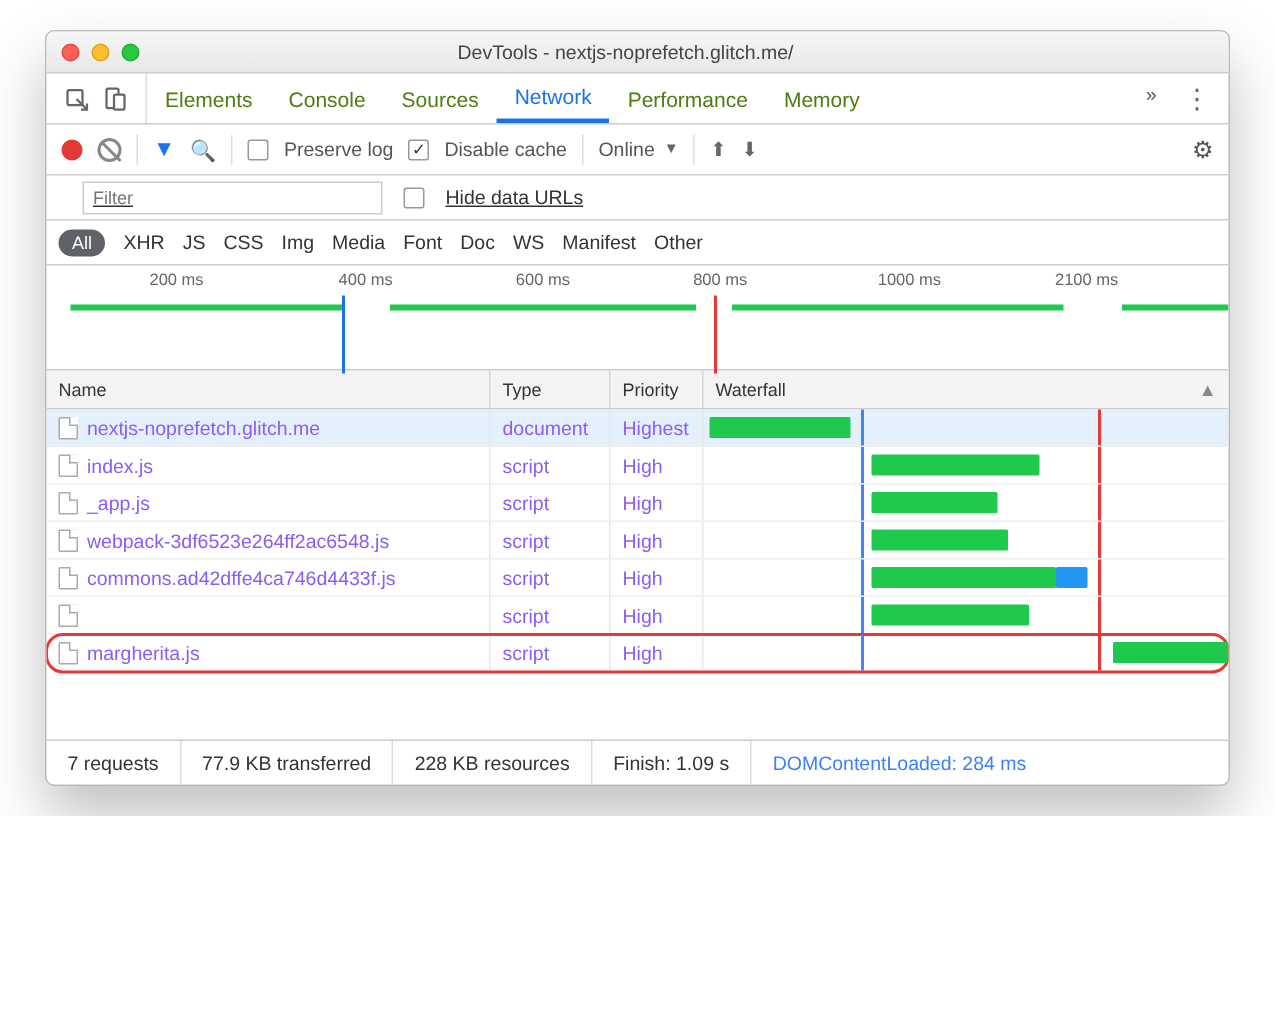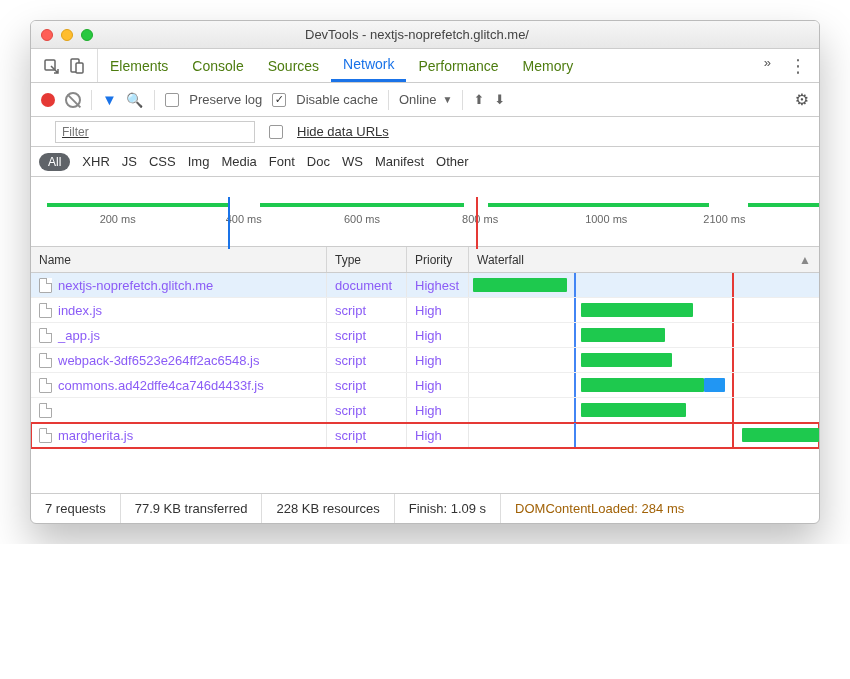--- a/index.html
+++ b/index.html
@@ -62,55 +62,55 @@
   .filterbar{
     height:30px;display:flex;align-items:center;gap:14px;padding:0 24px;border-bottom:1px solid #ccc;text-decoration:underline;
   }
   .filterinput{width:200px;height:22px;border:1px solid #ccc;padding:0 6px;font-size:12px;color:#666;}
   .typerow{
     height:30px;display:flex;align-items:center;gap:12px;padding:0 8px;border-bottom:1px solid #ccc;font-size:13px;color:#333;
   }
   .typerow .pill{background:#5f6368;color:#fff;border-radius:10px;padding:2px 9px;font-size:12px;}
   .timeline{height:70px;border-bottom:1px solid #ccc;position:relative;padding-top:4px;}
   .ticks{position:relative;height:16px;font-size:11px;color:#666;}
-  .ticks span{position:absolute;transform:translateX(-50%);margin-top:32px;}
+  .ticks span{position:absolute;transform:translateX(-50%);}
   .tlane{position:relative;height:40px;margin-top:6px;}
   .tlane .bar{position:absolute;height:4px;top:0;}
   .tlane .greenbar{background:#1ec94e;}
   .tlane .vline{position:absolute;top:-6px;height:52px;width:2px;}
   .tlane .blue{background:#1a73e8;}
   .tlane .red{background:#e53935;}
   .table-head{display:flex;height:26px;background:#f3f3f3;border-bottom:1px solid #ccc;font-size:12px;color:#333;}
   .th{padding:0 8px;display:flex;align-items:center;border-right:1px solid #d5d5d5;}
   .th.name{flex:0 0 296px;}
   .th.type{flex:0 0 80px;}
   .th.pri{flex:0 0 62px;}
   .th.wf{flex:1;justify-content:space-between;border-right:none;}
   .rows{min-height:220px;}
   .row{display:flex;height:25px;font-size:13px;color:#8b5cf6;border-bottom:1px solid #eee;}
   .row.sel{background:#e4f0fc;}
-  .row.hl{outline:2px solid #e53935;outline-offset:-1px;}
+  .row.hl{outline:2px solid #e53935;outline-offset:-1px;border-radius:11px;}
   .cell{padding:0 8px;display:flex;align-items:center;border-right:1px solid #e8e8e8;}
   .cell.name{flex:0 0 296px;gap:6px;}
   .cell.type{flex:0 0 80px;}
   .cell.pri{flex:0 0 62px;}
   .cell.wf{flex:1;position:relative;border-right:none;}
   .fileicon{width:13px;height:15px;border:1px solid #aaa;border-radius:1px;position:relative;background:#fff;}
   .fileicon::after{content:"";position:absolute;top:-1px;right:-1px;width:5px;height:5px;background:#fff;border-left:1px solid #aaa;border-bottom:1px solid #aaa;}
   .wbar{position:absolute;height:14px;top:5px;border-radius:1px;}
   .wbar.g{background:#1ec94e;}
   .wbar.b{background:#2196f3;}
   .cell.wf .vline{position:absolute;top:0;height:100%;width:2px;}
   .cell.wf .blue{background:#4285f4;}
   .cell.wf .red{background:#e53935;}
   .statusbar{
     height:30px;border-top:1px solid #ccc;display:flex;align-items:center;font-size:13px;color:#333;
   }
   .statusbar .seg{padding:0 14px;border-right:1px solid #ddd;height:100%;display:flex;align-items:center;}
-  .statusbar .seg.link{color:#a16207;border-right:none;}
+  .statusbar .seg.link{color:#3b82f6;border-right:none;}
   svg.ic{width:16px;height:16px;stroke:#666;fill:none;stroke-width:1.5;}
 </style>
 </head>
 <body>
 
 <div class="window">
 
   <div class="titlebar">
     <div class="traffic">
       <div class="tl red"></div>

